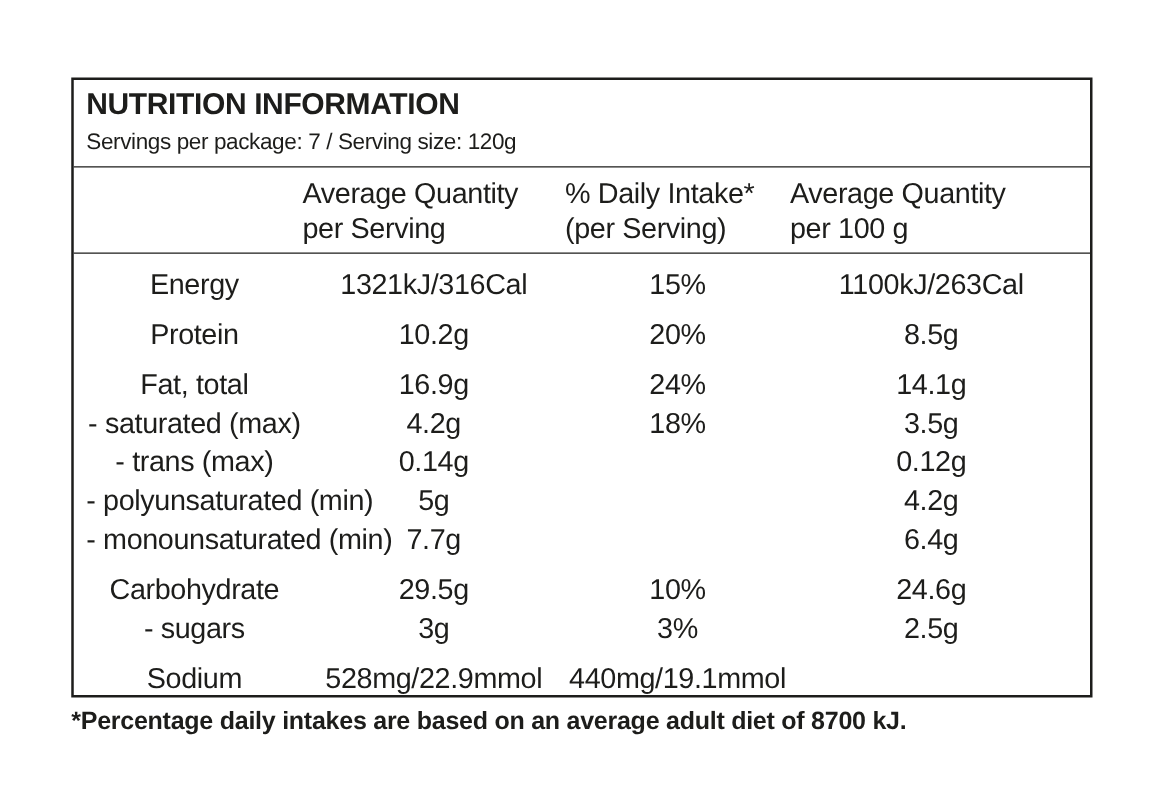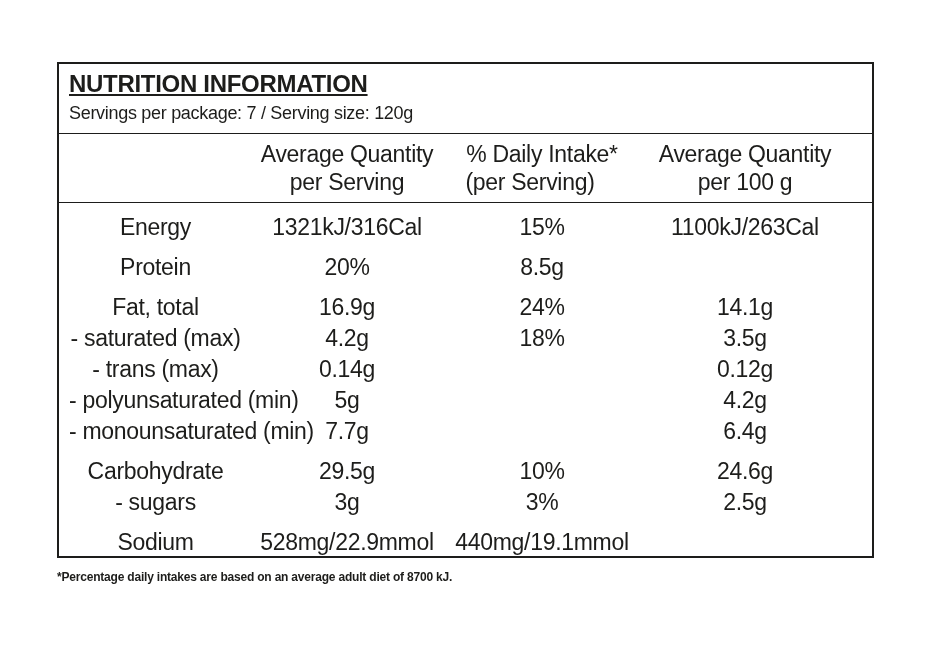--- a/index.html
+++ b/index.html
@@ -22,21 +22,20 @@
 
   .panel-header {
     padding: 5px 10px 5px 10px;
     border-bottom: 1.8px solid #1d1d1b;
   }
   .panel-title {
     font-size: 24px;
     font-weight: bold;
     letter-spacing: -0.3px;
     line-height: 30px;
-    text-decoration: underline;
   }
   .panel-subtitle {
     font-size: 18px;
     letter-spacing: -0.3px;
     line-height: 29px;
   }
 
   .grid-cols {
     display: grid;
     grid-template-columns: minmax(0,1fr) 210px 180px 226px;
@@ -45,40 +44,40 @@
   }
 
   .col-headers {
     border-bottom: 1.8px solid #1d1d1b;
     padding-top: 6px;
     padding-bottom: 6px;
     font-size: 23px;
     letter-spacing: -0.3px;
     line-height: 28px;
   }
-  .col-head { text-align: center; white-space: nowrap; }
+  .col-head { text-align: left; white-space: nowrap; }
   .col-head .sub-pad { padding-right: 24px; }
 
   .body { padding-top: 9px; }
   .row {
     font-size: 23px;
     letter-spacing: -0.3px;
     line-height: 31px;
   }
   .row.group-start { margin-top: 9px; }
   .row.first { margin-top: 0; }
   .cell { white-space: nowrap; }
   .cell.label { text-align: center; }
   .cell.val { text-align: center; }
 
   .footnote {
     position: absolute;
     left: 57px; top: 564px;
     width: 820px;
-    font-size: 12px;
+    font-size: 20px;
     font-weight: bold;
     letter-spacing: -0.2px;
     line-height: 26px;
   }
 </style>
 </head>
 <body>
 
 <div class="page">
 
@@ -109,20 +108,21 @@
 
       <div class="grid-cols row group-start first">
         <div class="cell label">Energy</div>
         <div class="cell val">1321kJ/316Cal</div>
         <div class="cell val">15%</div>
         <div class="cell val">1100kJ/263Cal</div>
       </div>
 
       <div class="grid-cols row group-start">
         <div class="cell label">Protein</div>
+        <div class="cell val">10.2g</div>
         <div class="cell val">20%</div>
         <div class="cell val">8.5g</div>
       </div>
 
       <div class="grid-cols row group-start">
         <div class="cell label">Fat, total</div>
         <div class="cell val">16.9g</div>
         <div class="cell val">24%</div>
         <div class="cell val">14.1g</div>
       </div>

